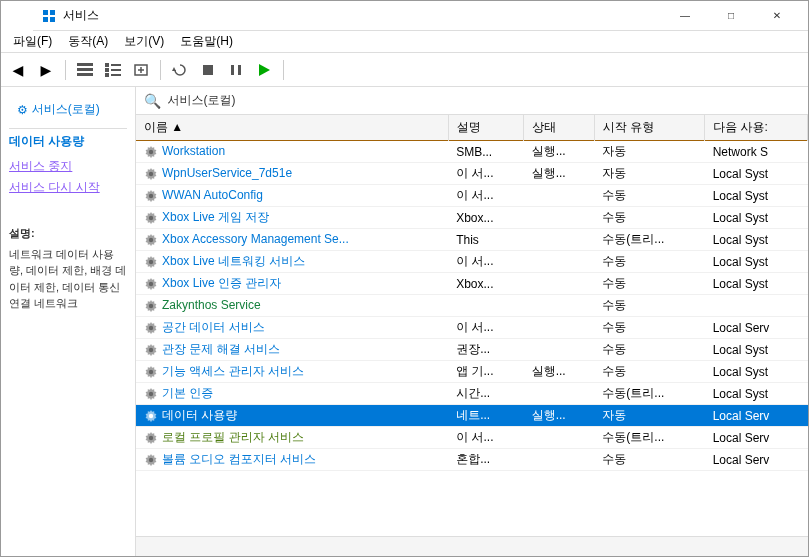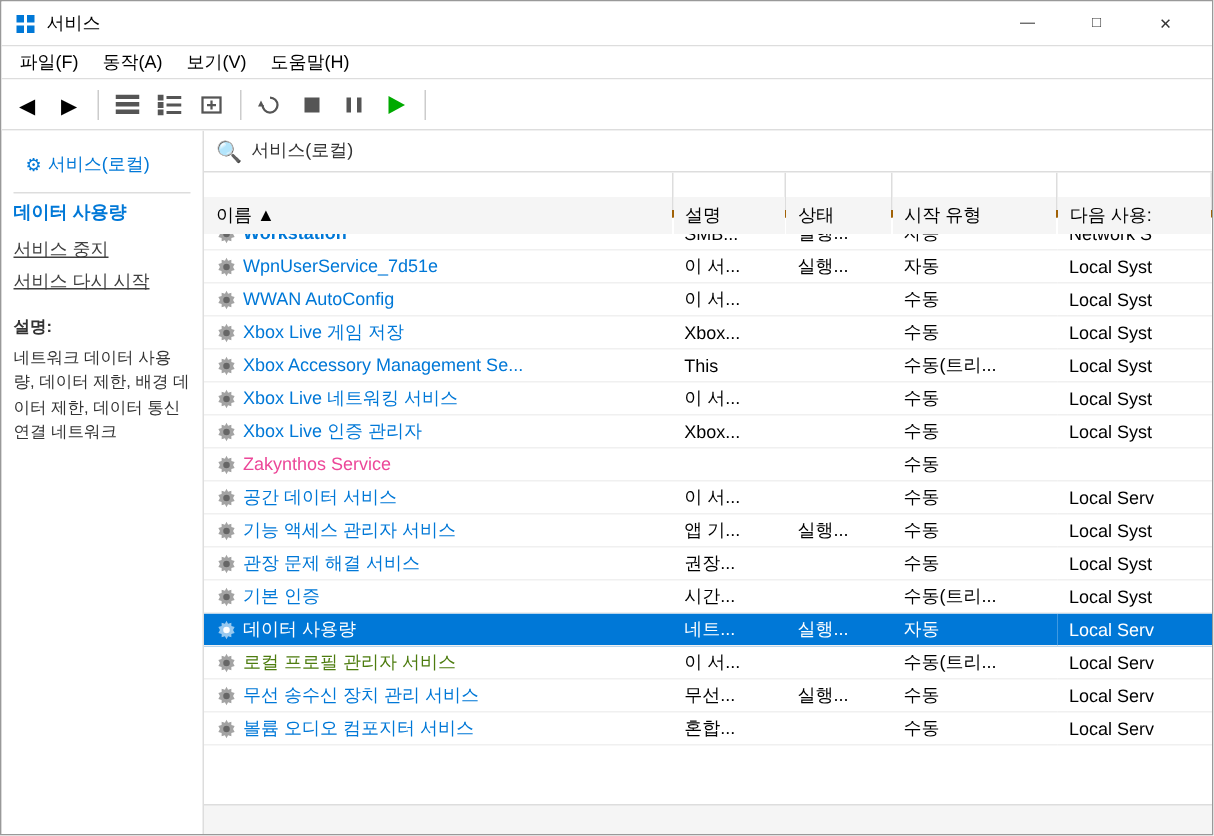--- a/index.html
+++ b/index.html
@@ -19,20 +19,21 @@
       display: flex;
       flex-direction: column;
     }
     .title-bar {
       background: #fff;
       border-bottom: 1px solid #ddd;
       display: flex;
       align-items: center;
       height: 30px;
       padding: 0 8px;
+      margin-left: 32px;
     }
     .title-bar-icon {
       width: 16px;
       height: 16px;
       margin-right: 6px;
       display: flex;
       align-items: center;
     }
     .title-bar-text {
       flex: 1;
@@ -108,36 +109,37 @@
       flex-direction: column;
       overflow: hidden;
     }
     .left-panel-header {
       font-size: 12px;
       color: #0078d7;
       font-weight: bold;
       margin-bottom: 8px;
     }
     .left-panel-link {
-      color: #404040;
+      color: #8b5cf6;
       text-decoration: underline;
       cursor: pointer;
       font-size: 12px;
       margin-bottom: 4px;
       display: block;
     }
     .left-panel-desc {
       margin-top: 10px;
       font-size: 11px;
       color: #333;
       line-height: 1.5;
     }
     .left-panel-desc-title {
       font-weight: bold;
       margin-bottom: 4px;
+      margin-top: 15px;
     }
     .right-panel {
       flex: 1;
       display: flex;
       flex-direction: column;
       overflow: hidden;
     }
     .search-bar {
       display: flex;
       align-items: center;
@@ -160,23 +162,23 @@
       overflow-y: auto;
       overflow-x: auto;
     }
     table {
       width: 100%;
       border-collapse: collapse;
       font-size: 12px;
     }
     thead tr {
       background: #f5f5f5;
-      border-bottom: 5px solid #a16207;
+      border-bottom: 1px solid #a16207;
       position: sticky;
-      top: 16px;
+      top: 0;
       z-index: 10;
     }
     th {
       text-align: left;
       padding: 4px 8px;
       font-weight: normal;
       color: #000;
       border-right: 1px solid #ddd;
       white-space: nowrap;
       cursor: pointer;
@@ -338,21 +340,21 @@
             <tr>
               <th>이름 ▲</th>
               <th>설명</th>
               <th>상태</th>
               <th>시작 유형</th>
               <th>다음 사용:</th>
             </tr>
           </thead>
           <tbody id="table-body">
           <tr>
-                <td style="color: rgb(0, 120, 215); text-decoration: none; font-weight: bold;"><svg class="gear-icon" width="14" height="14" viewBox="0 0 16 16" style="vertical-align:middle;margin-right:4px;fill:#666">
+                <td style="color: rgb(0, 120, 215); text-decoration: none;"><svg class="gear-icon" width="14" height="14" viewBox="0 0 16 16" style="vertical-align:middle;margin-right:4px;fill:#666">
     <circle cx="8" cy="8" r="2.5"></circle>
     <path d="M8 1L9.2 3.2 11.7 2.5 11.7 5 14.2 5.8 13 8 14.2 10.2 11.7 11 11.7 13.5 9.2 12.8 8 15 6.8 12.8 4.3 13.5 4.3 11 1.8 10.2 3 8 1.8 5.8 4.3 5 4.3 2.5 6.8 3.2Z" opacity="0.6"></path>
   </svg>Workstation</td>
                 <td>SMB...</td>
                 <td>실행...</td>
                 <td>자동</td>
                 <td>Network S</td>
               </tr>
               <tr>
                 <td style="color: rgb(0, 120, 215); text-decoration: none;"><svg class="gear-icon" width="14" height="14" viewBox="0 0 16 16" style="vertical-align:middle;margin-right:4px;fill:#666">
@@ -408,56 +410,56 @@
                 <td style="color: rgb(0, 120, 215); text-decoration: none;"><svg class="gear-icon" width="14" height="14" viewBox="0 0 16 16" style="vertical-align:middle;margin-right:4px;fill:#666">
     <circle cx="8" cy="8" r="2.5"></circle>
     <path d="M8 1L9.2 3.2 11.7 2.5 11.7 5 14.2 5.8 13 8 14.2 10.2 11.7 11 11.7 13.5 9.2 12.8 8 15 6.8 12.8 4.3 13.5 4.3 11 1.8 10.2 3 8 1.8 5.8 4.3 5 4.3 2.5 6.8 3.2Z" opacity="0.6"></path>
   </svg>Xbox Live 인증 관리자</td>
                 <td>Xbox...</td>
                 <td></td>
                 <td>수동</td>
                 <td>Local Syst</td>
               </tr>
               <tr>
-                <td style="color: #ec4899; text-decoration: none;"><svg class="gear-icon" width="14" height="14" viewBox="0 0 16 16" style="vertical-align:middle;margin-right:4px;fill:#666">
+                <td style="color: #15803d; text-decoration: none;"><svg class="gear-icon" width="14" height="14" viewBox="0 0 16 16" style="vertical-align:middle;margin-right:4px;fill:#666">
     <circle cx="8" cy="8" r="2.5"></circle>
     <path d="M8 1L9.2 3.2 11.7 2.5 11.7 5 14.2 5.8 13 8 14.2 10.2 11.7 11 11.7 13.5 9.2 12.8 8 15 6.8 12.8 4.3 13.5 4.3 11 1.8 10.2 3 8 1.8 5.8 4.3 5 4.3 2.5 6.8 3.2Z" opacity="0.6"></path>
   </svg>Zakynthos Service</td>
                 <td></td>
                 <td></td>
                 <td>수동</td>
                 <td></td>
               </tr>
               <tr>
                 <td style="color: rgb(0, 120, 215); text-decoration: none;"><svg class="gear-icon" width="14" height="14" viewBox="0 0 16 16" style="vertical-align:middle;margin-right:4px;fill:#666">
     <circle cx="8" cy="8" r="2.5"></circle>
     <path d="M8 1L9.2 3.2 11.7 2.5 11.7 5 14.2 5.8 13 8 14.2 10.2 11.7 11 11.7 13.5 9.2 12.8 8 15 6.8 12.8 4.3 13.5 4.3 11 1.8 10.2 3 8 1.8 5.8 4.3 5 4.3 2.5 6.8 3.2Z" opacity="0.6"></path>
   </svg>공간 데이터 서비스</td>
                 <td>이 서...</td>
                 <td></td>
                 <td>수동</td>
                 <td>Local Serv</td>
+              </tr>
+              <tr>
+                <td style="color: rgb(0, 120, 215); text-decoration: none;"><svg class="gear-icon" width="14" height="14" viewBox="0 0 16 16" style="vertical-align:middle;margin-right:4px;fill:#666">
+    <circle cx="8" cy="8" r="2.5"></circle>
+    <path d="M8 1L9.2 3.2 11.7 2.5 11.7 5 14.2 5.8 13 8 14.2 10.2 11.7 11 11.7 13.5 9.2 12.8 8 15 6.8 12.8 4.3 13.5 4.3 11 1.8 10.2 3 8 1.8 5.8 4.3 5 4.3 2.5 6.8 3.2Z" opacity="0.6"></path>
+  </svg>관장 문제 해결 서비스</td>
+                <td>권장...</td>
+                <td></td>
+                <td>수동</td>
+                <td>Local Syst</td>
               </tr>
               <tr>
                 <td style="color: rgb(0, 120, 215); text-decoration: none;"><svg class="gear-icon" width="14" height="14" viewBox="0 0 16 16" style="vertical-align:middle;margin-right:4px;fill:#666">
     <circle cx="8" cy="8" r="2.5"></circle>
     <path d="M8 1L9.2 3.2 11.7 2.5 11.7 5 14.2 5.8 13 8 14.2 10.2 11.7 11 11.7 13.5 9.2 12.8 8 15 6.8 12.8 4.3 13.5 4.3 11 1.8 10.2 3 8 1.8 5.8 4.3 5 4.3 2.5 6.8 3.2Z" opacity="0.6"></path>
   </svg>기능 액세스 관리자 서비스</td>
                 <td>앱 기...</td>
                 <td>실행...</td>
-                <td>수동</td>
-                <td>Local Syst</td>
-              </tr>
-              <tr>
-                <td style="color: rgb(0, 120, 215); text-decoration: none;"><svg class="gear-icon" width="14" height="14" viewBox="0 0 16 16" style="vertical-align:middle;margin-right:4px;fill:#666">
-    <circle cx="8" cy="8" r="2.5"></circle>
-    <path d="M8 1L9.2 3.2 11.7 2.5 11.7 5 14.2 5.8 13 8 14.2 10.2 11.7 11 11.7 13.5 9.2 12.8 8 15 6.8 12.8 4.3 13.5 4.3 11 1.8 10.2 3 8 1.8 5.8 4.3 5 4.3 2.5 6.8 3.2Z" opacity="0.6"></path>
-  </svg>관장 문제 해결 서비스</td>
-                <td>권장...</td>
-                <td></td>
                 <td>수동</td>
                 <td>Local Syst</td>
               </tr>
               <tr>
                 <td style="color: rgb(0, 120, 215); text-decoration: none;"><svg class="gear-icon" width="14" height="14" viewBox="0 0 16 16" style="vertical-align:middle;margin-right:4px;fill:#666">
     <circle cx="8" cy="8" r="2.5"></circle>
     <path d="M8 1L9.2 3.2 11.7 2.5 11.7 5 14.2 5.8 13 8 14.2 10.2 11.7 11 11.7 13.5 9.2 12.8 8 15 6.8 12.8 4.3 13.5 4.3 11 1.8 10.2 3 8 1.8 5.8 4.3 5 4.3 2.5 6.8 3.2Z" opacity="0.6"></path>
   </svg>기본 인증</td>
                 <td>시간...</td>
                 <td></td>
@@ -475,30 +477,20 @@
                 <td>Local Serv</td>
               </tr>
               <tr>
                 <td style="color: #4d7c0f; text-decoration: none;"><svg class="gear-icon" width="14" height="14" viewBox="0 0 16 16" style="vertical-align:middle;margin-right:4px;fill:#666">
     <circle cx="8" cy="8" r="2.5"></circle>
     <path d="M8 1L9.2 3.2 11.7 2.5 11.7 5 14.2 5.8 13 8 14.2 10.2 11.7 11 11.7 13.5 9.2 12.8 8 15 6.8 12.8 4.3 13.5 4.3 11 1.8 10.2 3 8 1.8 5.8 4.3 5 4.3 2.5 6.8 3.2Z" opacity="0.6"></path>
   </svg>로컬 프로필 관리자 서비스</td>
                 <td>이 서...</td>
                 <td></td>
                 <td>수동(트리...</td>
-                <td>Local Serv</td>
-              </tr>
-              <tr>
-                <td style="color: rgb(0, 120, 215); text-decoration: none;"><svg class="gear-icon" width="14" height="14" viewBox="0 0 16 16" style="vertical-align:middle;margin-right:4px;fill:#666">
-    <circle cx="8" cy="8" r="2.5"></circle>
-    <path d="M8 1L9.2 3.2 11.7 2.5 11.7 5 14.2 5.8 13 8 14.2 10.2 11.7 11 11.7 13.5 9.2 12.8 8 15 6.8 12.8 4.3 13.5 4.3 11 1.8 10.2 3 8 1.8 5.8 4.3 5 4.3 2.5 6.8 3.2Z" opacity="0.6"></path>
-  </svg>무선 송수신 장치 관리 서비스</td>
-                <td>무선...</td>
-                <td>실행...</td>
-                <td>수동</td>
                 <td>Local Serv</td>
               </tr>
               <tr>
                 <td style="color: rgb(0, 120, 215); text-decoration: none;"><svg class="gear-icon" width="14" height="14" viewBox="0 0 16 16" style="vertical-align:middle;margin-right:4px;fill:#666">
     <circle cx="8" cy="8" r="2.5"></circle>
     <path d="M8 1L9.2 3.2 11.7 2.5 11.7 5 14.2 5.8 13 8 14.2 10.2 11.7 11 11.7 13.5 9.2 12.8 8 15 6.8 12.8 4.3 13.5 4.3 11 1.8 10.2 3 8 1.8 5.8 4.3 5 4.3 2.5 6.8 3.2Z" opacity="0.6"></path>
   </svg>볼륨 오디오 컴포지터 서비스</td>
                 <td>혼합...</td>
                 <td></td>
                 <td>수동</td>

